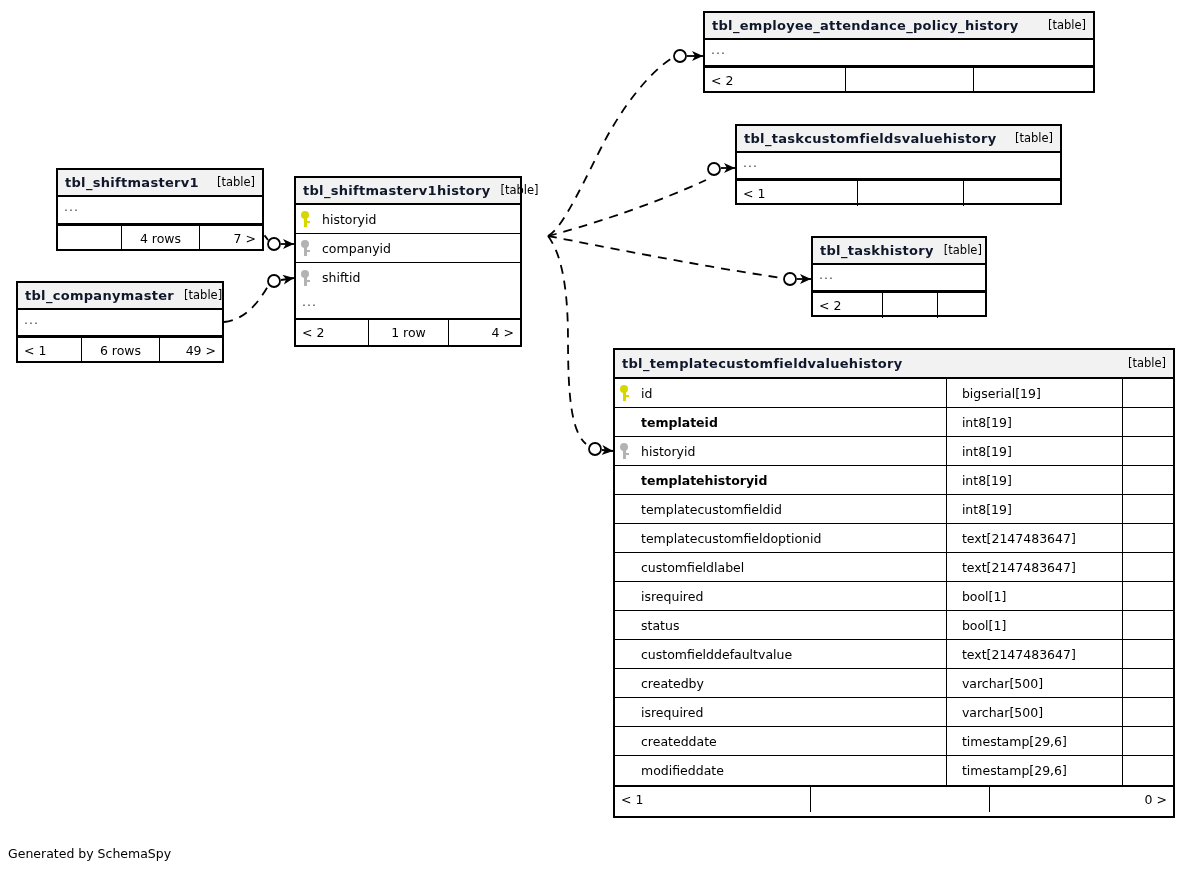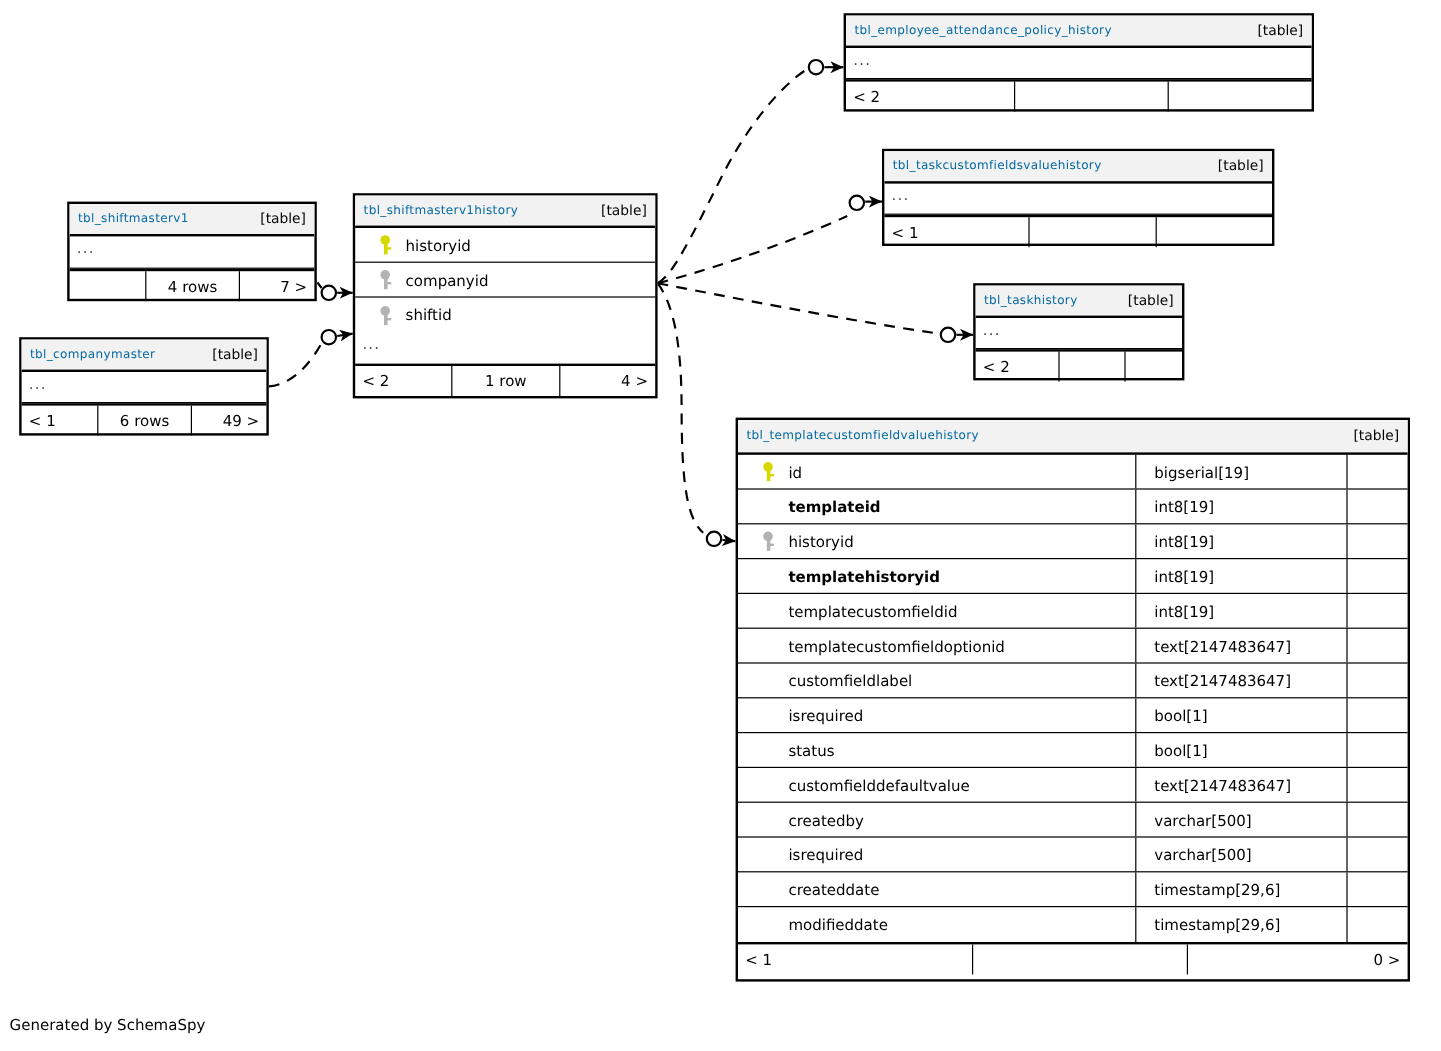--- a/index.html
+++ b/index.html
@@ -9,27 +9,27 @@
   #canvas{position:absolute;left:0;top:0;width:1201px;height:876px;overflow:hidden;}
 
   
   #edges{position:absolute;left:0;top:0;width:1201px;height:876px;pointer-events:none;}
 
   
   .tbl{position:absolute;background:#ffffff;border:2px solid #000000;box-sizing:border-box;}
   .tbl .hdr{display:flex;align-items:center;justify-content:space-between;
             background:#f2f2f2;border-bottom:2px solid #000000;
             padding:3px 7px 4px 7px;box-sizing:border-box;height:27px;}
-  .tbl .hdr .tname{font-size:10px;font-weight:normal;letter-spacing:.3px;color:#0369a1;white-space:nowrap;}
+  .tbl .hdr .tname{font-size:13px;font-weight:bold;letter-spacing:.3px;color:#0f172a;white-space:nowrap;}
   .tbl .hdr .ttag{font-size:11.5px;color:#000;white-space:nowrap;padding-left:10px;}
 
   .rows{display:block;}
   .row{display:flex;align-items:stretch;border-bottom:1px solid #000000;height:29px;box-sizing:border-box;}
   .row:last-child{border-bottom:none;}
-  .cell-name{display:flex;align-items:center;gap:0px;padding-left:18px;box-sizing:border-box;
+  .cell-name{display:flex;align-items:center;gap:0px;padding-left:2px;box-sizing:border-box;
              font-size:12.5px;color:#000;white-space:nowrap;}
   .cell-type{display:flex;align-items:center;padding-left:15px;box-sizing:border-box;
              font-size:12.5px;color:#000;white-space:nowrap;border-left:1px solid #000;}
   .cell-blank{border-left:1px solid #000;box-sizing:border-box;}
 
   .keyico{width:16px;min-width:16px;height:18px;position:relative;display:inline-block;margin-right:8px;}
   .keyico i{position:absolute;display:block;}
   
   .keyico .head{width:8px;height:8px;border-radius:50%;left:3px;top:1px;}
   .keyico .stem{width:3px;height:11px;left:5.5px;top:6px;}
@@ -50,21 +50,21 @@
   .fc.left{justify-content:flex-start;}
   .fc.center{justify-content:center;}
   .fc.right{justify-content:flex-end;}
 
   
   #caption{position:absolute;left:8px;top:846px;font-size:12.5px;color:#000;}
 
   
   #t-shiftmasterv1   {left:16px;  top:168px; width:208px; height:83px;margin-left:40px;}
   #t-companymaster   {left:16px;  top:281px; width:208px; height:82px;}
-  #t-shiftv1history  {left:294px; top:161px; width:254px; height:171px;}
+  #t-shiftv1history  {left:294px; top:176px; width:228px; height:171px;}
   #t-eap-history     {left:703px; top:11px;  width:392px; height:82px;}
   #t-taskcfvh        {left:735px; top:124px; width:327px; height:81px;}
   #t-taskhistory     {left:811px; top:236px; width:176px; height:81px;}
   #t-tcfvh           {left:613px; top:348px; width:562px; height:470px;}
 </style>
 </head>
 <body>
 
 <div id="canvas">
 

